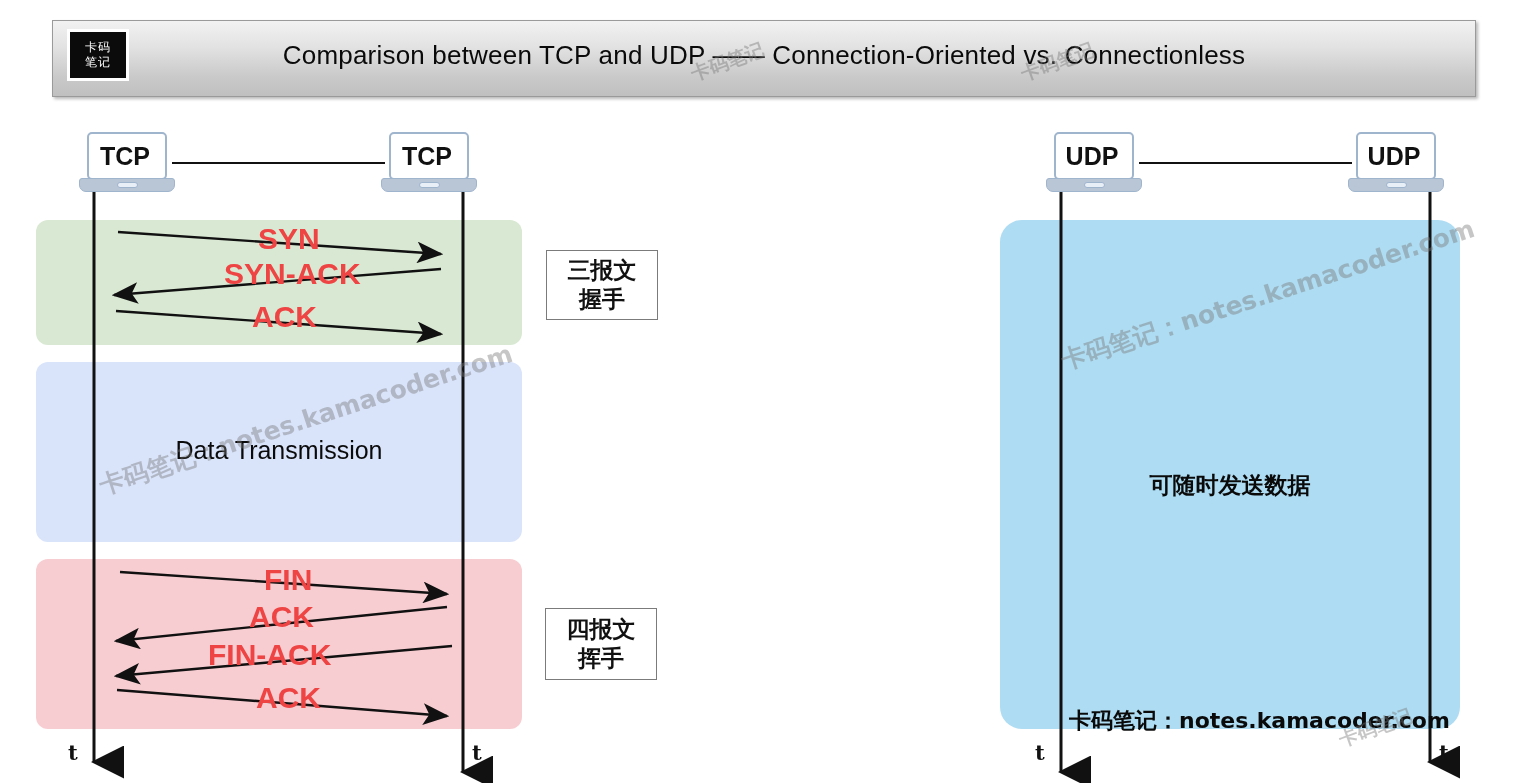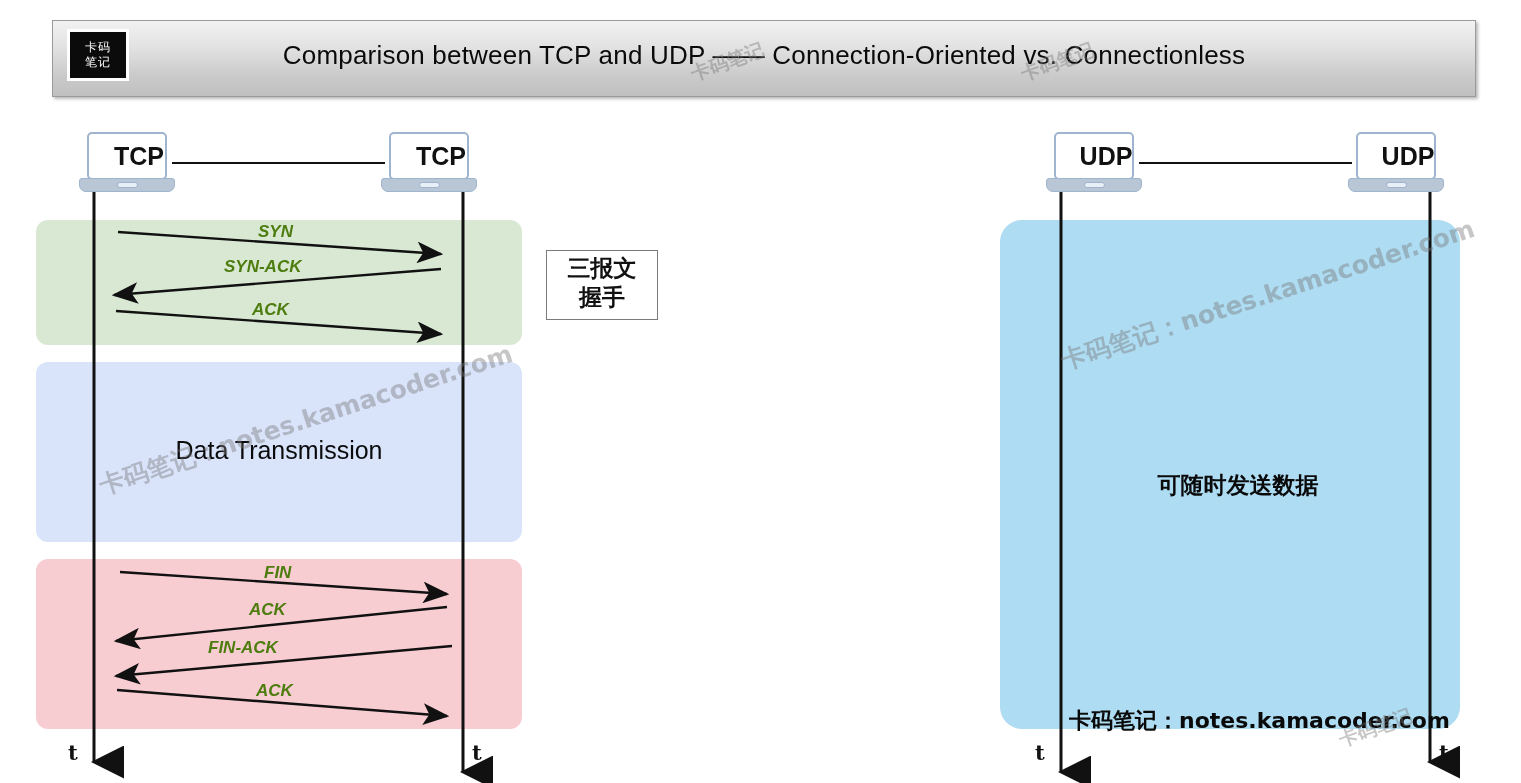--- a/index.html
+++ b/index.html
@@ -110,21 +110,21 @@
     top: 50px;
     width: 21px;
     height: 6px;
     background: #e9eff6;
     border: 1px solid #9fb4cd;
     border-radius: 3px;
     box-sizing: border-box;
   }
   .laptop .label {
     position: absolute;
-    left: 20px;
+    left: 6px;
     top: 0;
     width: 80px;
     height: 48px;
     display: flex;
     align-items: center;
     justify-content: center;
     font-size: 25px;
     font-weight: bold;
     color: #111111;
   }
@@ -157,25 +157,24 @@
     font-size: 23px;
     font-weight: bold;
     color: #111111;
     line-height: 1.25;
     font-family: "DejaVu Sans", sans-serif;
   }
 
   
   .msg-label {
     position: absolute;
-    font-size: 17px;
-    font-weight: bold;
-    color: #4d7c0f;
+    font-size: 30px;
+    font-weight: bold;
+    color: #ef4444;
     white-space: nowrap;
-    font-style: italic;
   }
 
   
   .t-label {
     position: absolute;
     font-size: 21px;
     font-weight: bold;
     color: #111111;
     font-family: "DejaVu Serif", serif;
   }
@@ -289,26 +288,30 @@
   <div class="msg-label" style="left:224px; top:257px;">SYN-ACK</div>
   <div class="msg-label" style="left:252px; top:300px;">ACK</div>
 
   <div class="msg-label" style="left:264px; top:563px;text-align:right;">FIN</div>
   <div class="msg-label" style="left:249px; top:600px;">ACK</div>
   <div class="msg-label" style="left:208px; top:638px;">FIN-ACK</div>
   <div class="msg-label" style="left:256px; top:681px;">ACK</div>
 
   <div class="phase-label-text" style="left:36px; top:436px; width:486px;">Data Transmission</div>
 
-  <div class="note-box" style="left:546px; top:250px; width:112px; height:70px;font-family:Liberation Mono, monospace;">
+  <div class="note-box" style="left:546px; top:250px; width:112px; height:70px;">
     <span>三报文</span>
     <span>握手</span>
   </div>
-
-  <div class="udp-caption" style="left:1000px; top:470px; width:460px; text-align:center;margin-left:8px;">可随时发送数据</div>
+  <div class="note-box" style="left:545px; top:608px; width:112px; height:72px;">
+    <span>四报文</span>
+    <span>挥手</span>
+  </div>
+
+  <div class="udp-caption" style="left:1000px; top:470px; width:460px; text-align:center;">可随时发送数据</div>
   <div class="udp-caption" style="left:1069px; top:706px; font-size:22px;">卡码笔记：notes.kamacoder.com</div>
 
   <div class="t-label" style="left:68px; top:740px;">t</div>
   <div class="t-label" style="left:472px; top:740px;">t</div>
   <div class="t-label" style="left:1035px; top:740px;">t</div>
   <div class="t-label" style="left:1439px; top:740px;">t</div>
 
   <div class="wm wm-big" style="left:100px; top:470px;">卡码笔记：notes.kamacoder.com</div>
   <div class="wm wm-big" style="left:1062px; top:345px;">卡码笔记：notes.kamacoder.com</div>
   <div class="wm wm-small" style="left:1340px; top:728px;">卡码笔记</div>

